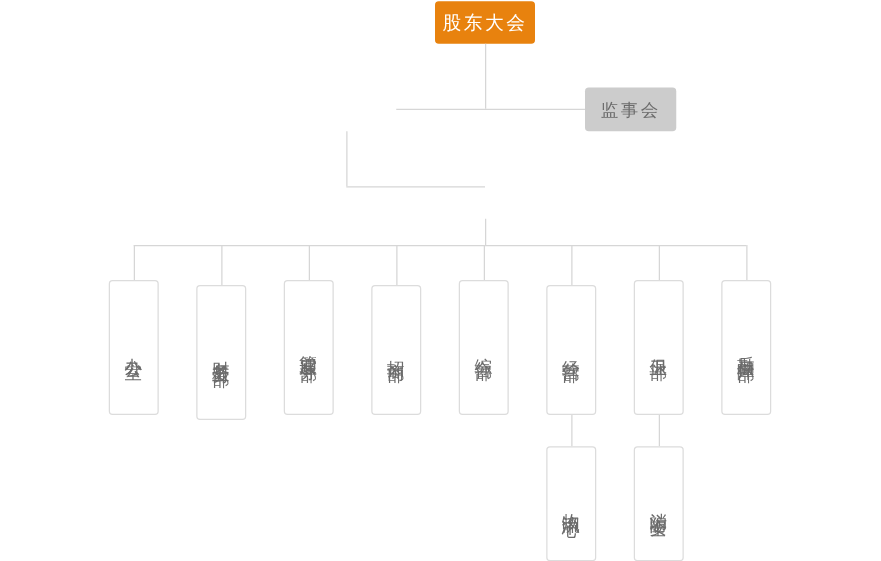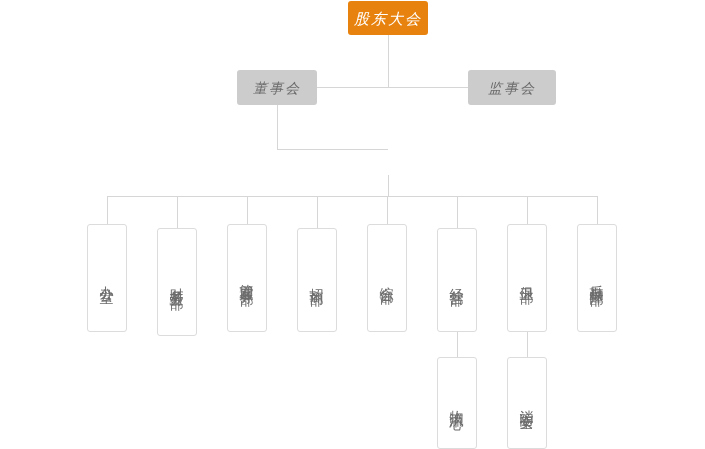--- a/index.html
+++ b/index.html
@@ -30,21 +30,20 @@
   .node-box {
     position: absolute;
     box-sizing: border-box;
     display: flex;
     align-items: center;
     justify-content: center;
     border-radius: 3px;
     letter-spacing: 2px;
     line-height: 1;
     white-space: nowrap;
-    font-style: italic;
   }
   .node-box.root {
     background: #e8820e;
     color: #ffffff;
     font-size: 15px;
   }
   .node-box.gray {
     background: #cccccc;
     color: #6b6b6b;
     font-size: 14px;
@@ -77,25 +76,22 @@
 <div id="org-chart">
 
   <div class="node-box root" style="left:348px; top:1px; width:80px; height:34px;">
     <span>股东大会</span>
   </div>
 
   <div class="line v" style="left:388px; top:35px; height:52px;"></div>
 
   <div class="line h" style="left:317px; top:87px; width:151px;"></div>
 
-  <div class="node-box gray" style="left:237px; top:70px; width:80px; height:35px;">
-    <span>董事会</span>
-  </div>
 
-  <div class="node-box gray" style="left:468px; top:70px; width:88px; height:35px;">
+  <div class="node-box gray" style="left:468px; top:70px; width:73px; height:35px;">
     <span>监事会</span>
   </div>
 
   <div class="line v" style="left:277px; top:105px; height:44px;"></div>
   <div class="line h" style="left:277px; top:149px; width:111px;"></div>
 
 
   <div class="line v" style="left:388px; top:175px; height:21px;"></div>
 
   <div class="line h" style="left:107px; top:196px; width:490px;"></div>

